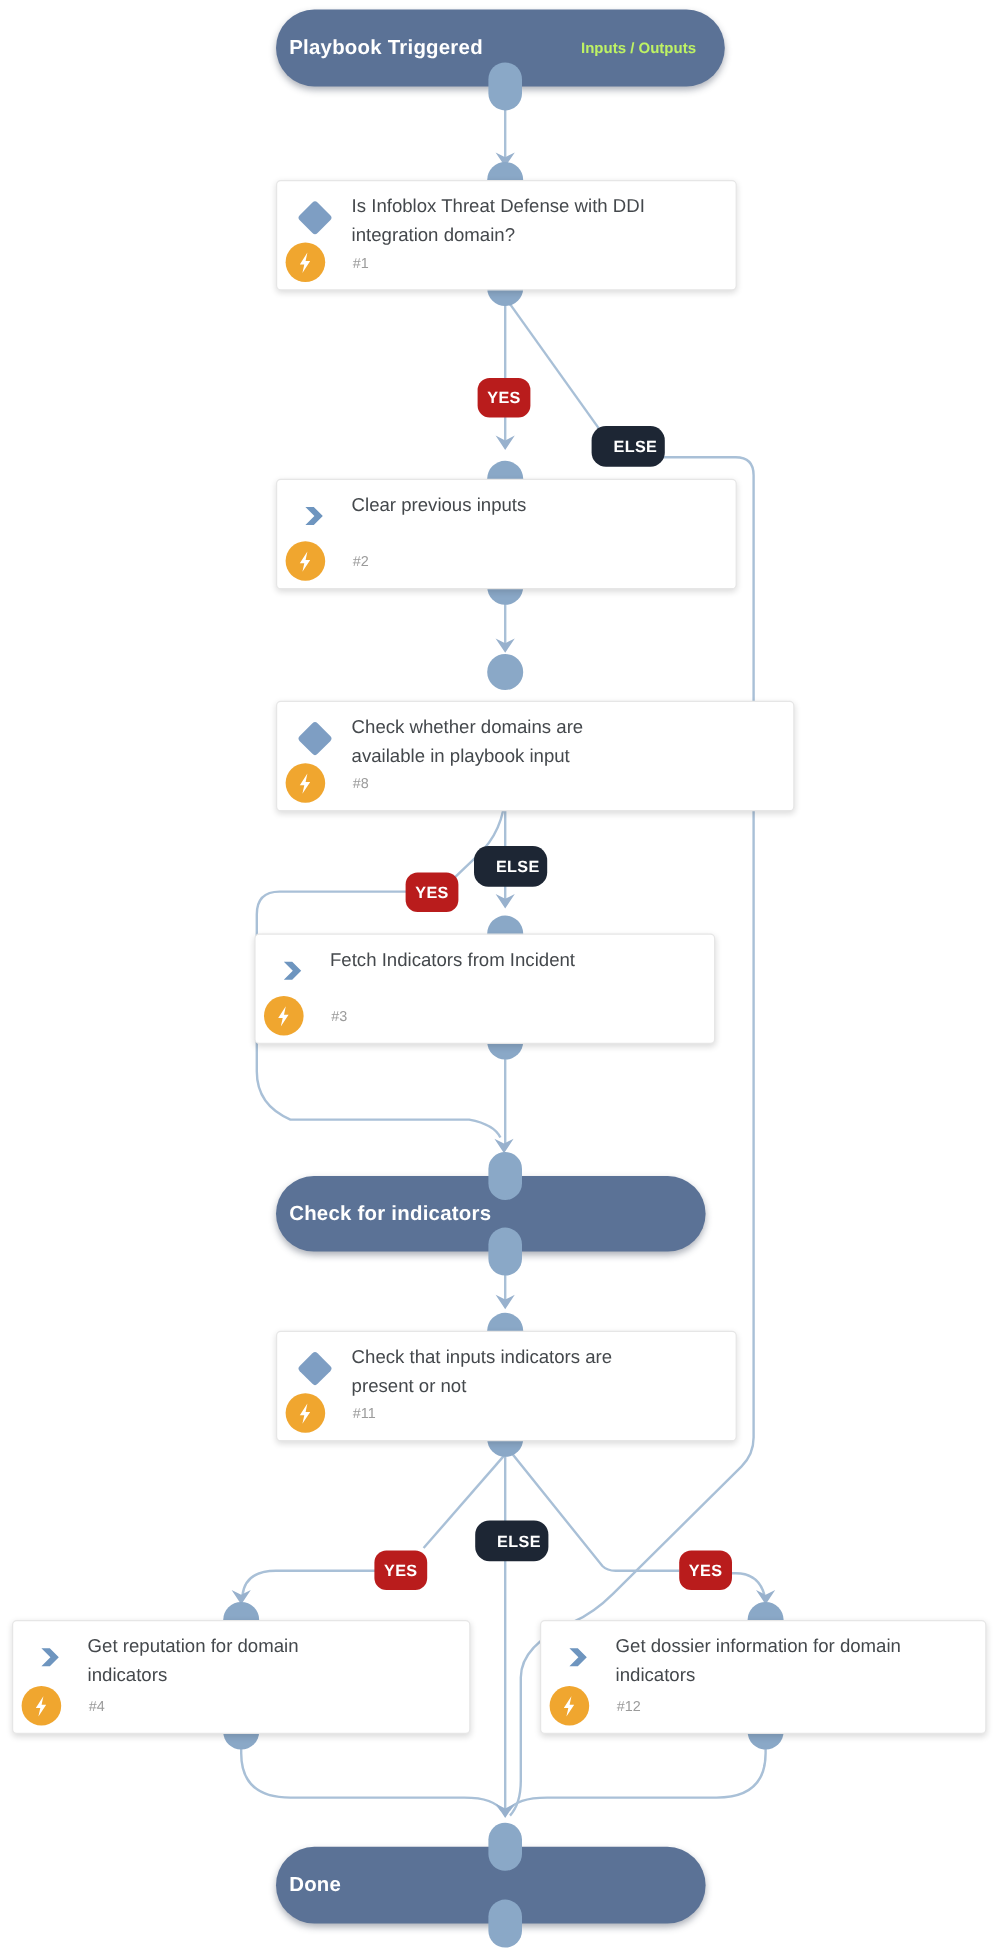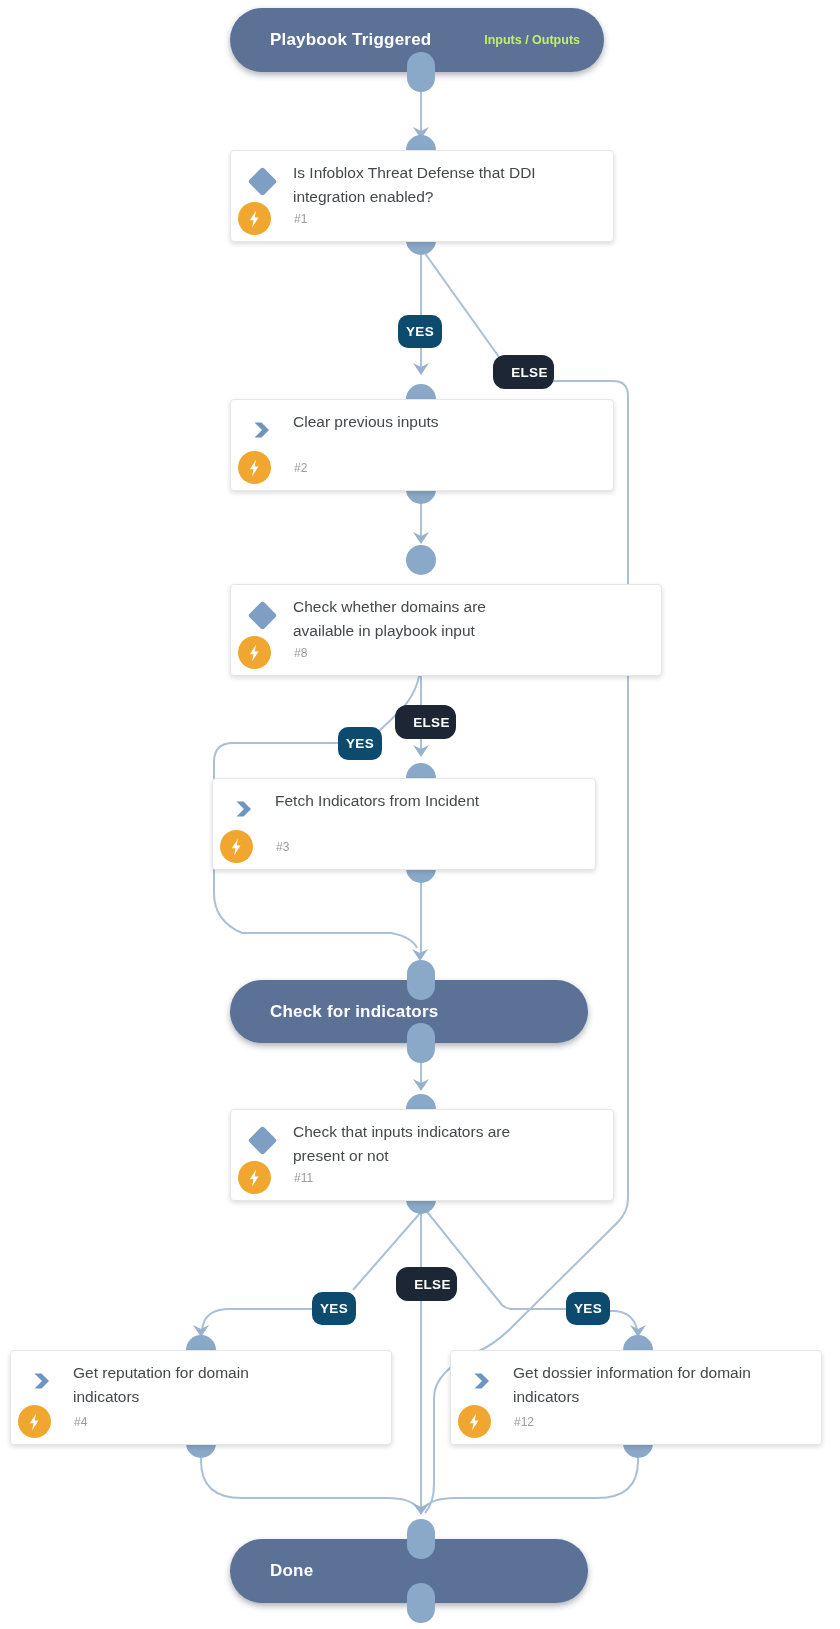--- a/index.html
+++ b/index.html
@@ -3,38 +3,38 @@
 <meta charset="utf-8">
 <style>
   html,body{margin:0;padding:0;background:#ffffff;}
   body{font-family:"Liberation Sans","DejaVu Sans",sans-serif;}
   #canvas{position:relative;width:840px;height:1629px;overflow:hidden;background:#ffffff;}
   svg.edges{position:absolute;left:0;top:0;z-index:1;}
 
   
   .pill{position:absolute;z-index:2;background:#5b7296;border-radius:32px;
         box-shadow:0 3px 6px rgba(40,50,70,.38);display:flex;align-items:center;}
-  .pill-title{margin-left:40px;font-size:17px;font-weight:bold;color:#ffffff;letter-spacing:.2px;}
+  .pill-title{margin-left:11px;font-size:17px;font-weight:bold;color:#ffffff;letter-spacing:.2px;}
   .pill-link{margin-left:auto;margin-right:24px;font-size:12.5px;font-weight:bold;color:#bef264;cursor:pointer;}
 
   
   .card{position:absolute;z-index:2;background:#ffffff;border:1px solid #e6e6e6;border-radius:4px;
         box-shadow:0 2px 5px rgba(0,0,0,.14);cursor:pointer;}
   .icon-slot{position:absolute;left:13px;top:12px;width:36px;height:36px;
              display:flex;align-items:center;justify-content:center;}
   .diamond{width:21px;height:21px;background:#7e9ec3;border-radius:3px;transform:rotate(45deg);}
   .title{position:absolute;left:62px;top:10px;font-size:15.5px;line-height:24px;color:#44484c;}
   .bolt{position:absolute;left:7px;bottom:6px;width:33px;height:33px;border-radius:50%;
         background:#f0a62f;display:flex;align-items:center;justify-content:center;}
   .num{position:absolute;left:63px;bottom:15px;font-size:12px;color:#9b9b9b;}
 
   
   .badge{position:absolute;z-index:4;display:flex;align-items:center;justify-content:center;
          border-radius:10px;font-size:13.5px;font-weight:bold;color:#ffffff;letter-spacing:.3px;}
-  .badge.yes{background:#0c4a6e;width:44px;height:33px;}
+  .badge.yes{background:#b91c1c;width:44px;height:33px;}
   .badge.else{background:#1d2634;width:49px;height:34px;border-radius:12px;padding-left:12px;}
 
   
   .capsule{position:absolute;z-index:3;width:28px;height:40px;border-radius:14px;background:#8aa8c7;}
 </style>
 </head>
 <body>
 
 <div id="canvas">
 
@@ -108,21 +108,21 @@
 
   <div class="pill" style="left:230px;top:8px;width:374px;height:64px;">
     <span class="pill-title">Playbook Triggered</span>
     <span class="pill-link">Inputs / Outputs</span>
   </div>
 
   <div class="card" style="left:230px;top:150px;width:382px;height:90px;">
     <span class="icon-slot">
         <span class="diamond"></span>
       </span>
-    <span class="title" style="max-width:250px;">Is Infoblox Threat Defense that DDI integration enabled?</span>
+    <span class="title" style="max-width:250px;">Is Infoblox Threat Defense with DDI integration domain?</span>
     <span class="bolt">
       <svg width="20" height="20" viewBox="0 0 24 24">
           <path d="M13.4 1.8 L5.8 13.6 h4.5 L8.4 22.2 l7.8 -11.9 h-4.6 z" fill="#ffffff"></path>
         </svg>
     </span>
     <span class="num">#1</span>
   </div>
 
   <div class="badge yes" style="left:398px;top:315px;">
     <span>YES</span>

